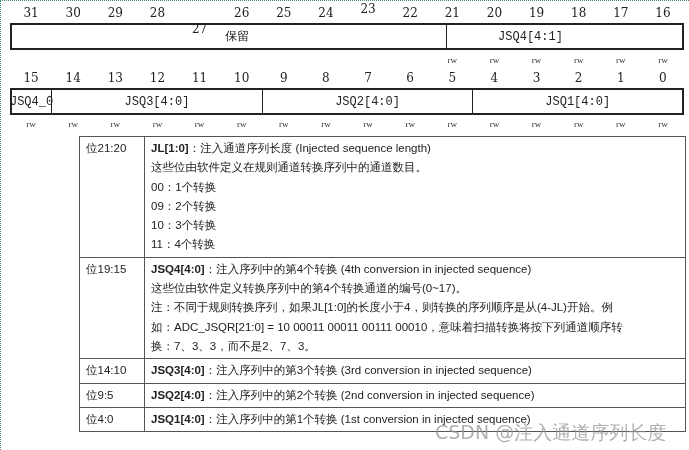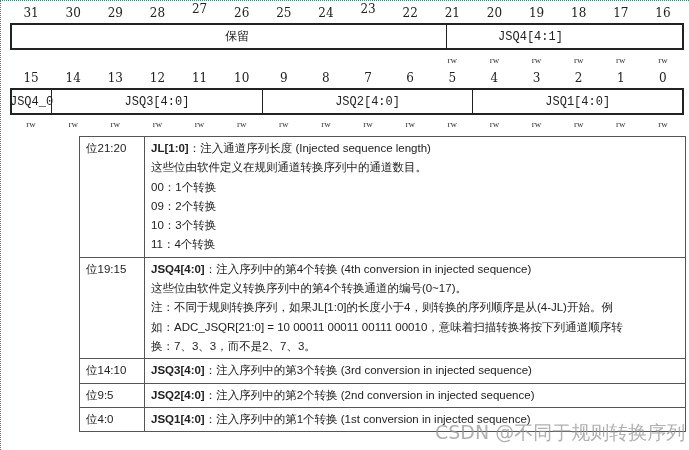--- a/index.html
+++ b/index.html
@@ -22,21 +22,21 @@
 <body>
 
 <div class="dots-top"></div>
 <div class="dots-left"></div>
 
 <div id="reg-diagram">
     <div class="bitnum" style="left: 10px; top: 6px; width: 42.125px;">31</div>
     <div class="bitnum" style="left: 52.125px; top: 6px; width: 42.125px;">30</div>
     <div class="bitnum" style="left: 94.25px; top: 6px; width: 42.125px;">29</div>
     <div class="bitnum" style="left: 136.375px; top: 6px; width: 42.125px;">28</div>
-    <div class="bitnum" style="left: 178.5px; top: 2px; width: 42.125px;">27</div>
+    <div class="bitnum" style="left: 178.5px; top: 22px; width: 42.125px;">27</div>
     <div class="bitnum" style="left: 220.625px; top: 6px; width: 42.125px;">26</div>
     <div class="bitnum" style="left: 262.75px; top: 6px; width: 42.125px;">25</div>
     <div class="bitnum" style="left: 304.875px; top: 6px; width: 42.125px;">24</div>
     <div class="bitnum" style="left: 347px; top: 2px; width: 42.125px;">23</div>
     <div class="bitnum" style="left: 389.125px; top: 6px; width: 42.125px;">22</div>
     <div class="bitnum" style="left: 431.25px; top: 6px; width: 42.125px;">21</div>
     <div class="bitnum" style="left: 473.375px; top: 6px; width: 42.125px;">20</div>
     <div class="bitnum" style="left: 515.5px; top: 6px; width: 42.125px;">19</div>
     <div class="bitnum" style="left: 557.625px; top: 6px; width: 42.125px;">18</div>
     <div class="bitnum" style="left: 599.75px; top: 6px; width: 42.125px;">17</div>
@@ -128,13 +128,13 @@
     </tr>
     <tr>
       <td class="bits">位4:0</td>
       <td>
         <span class="line"><span class="b">JSQ1[4:0]</span><span>：注入序列中的第1个转换 (1st conversion in injected sequence)</span></span>
       </td>
     </tr>
   </tbody>
 </table>
 
-<div class="watermark">CSDN @不同于规则转换序列</div>
+<div class="watermark">CSDN @注入通道序列长度</div>
 
 </body></html>

